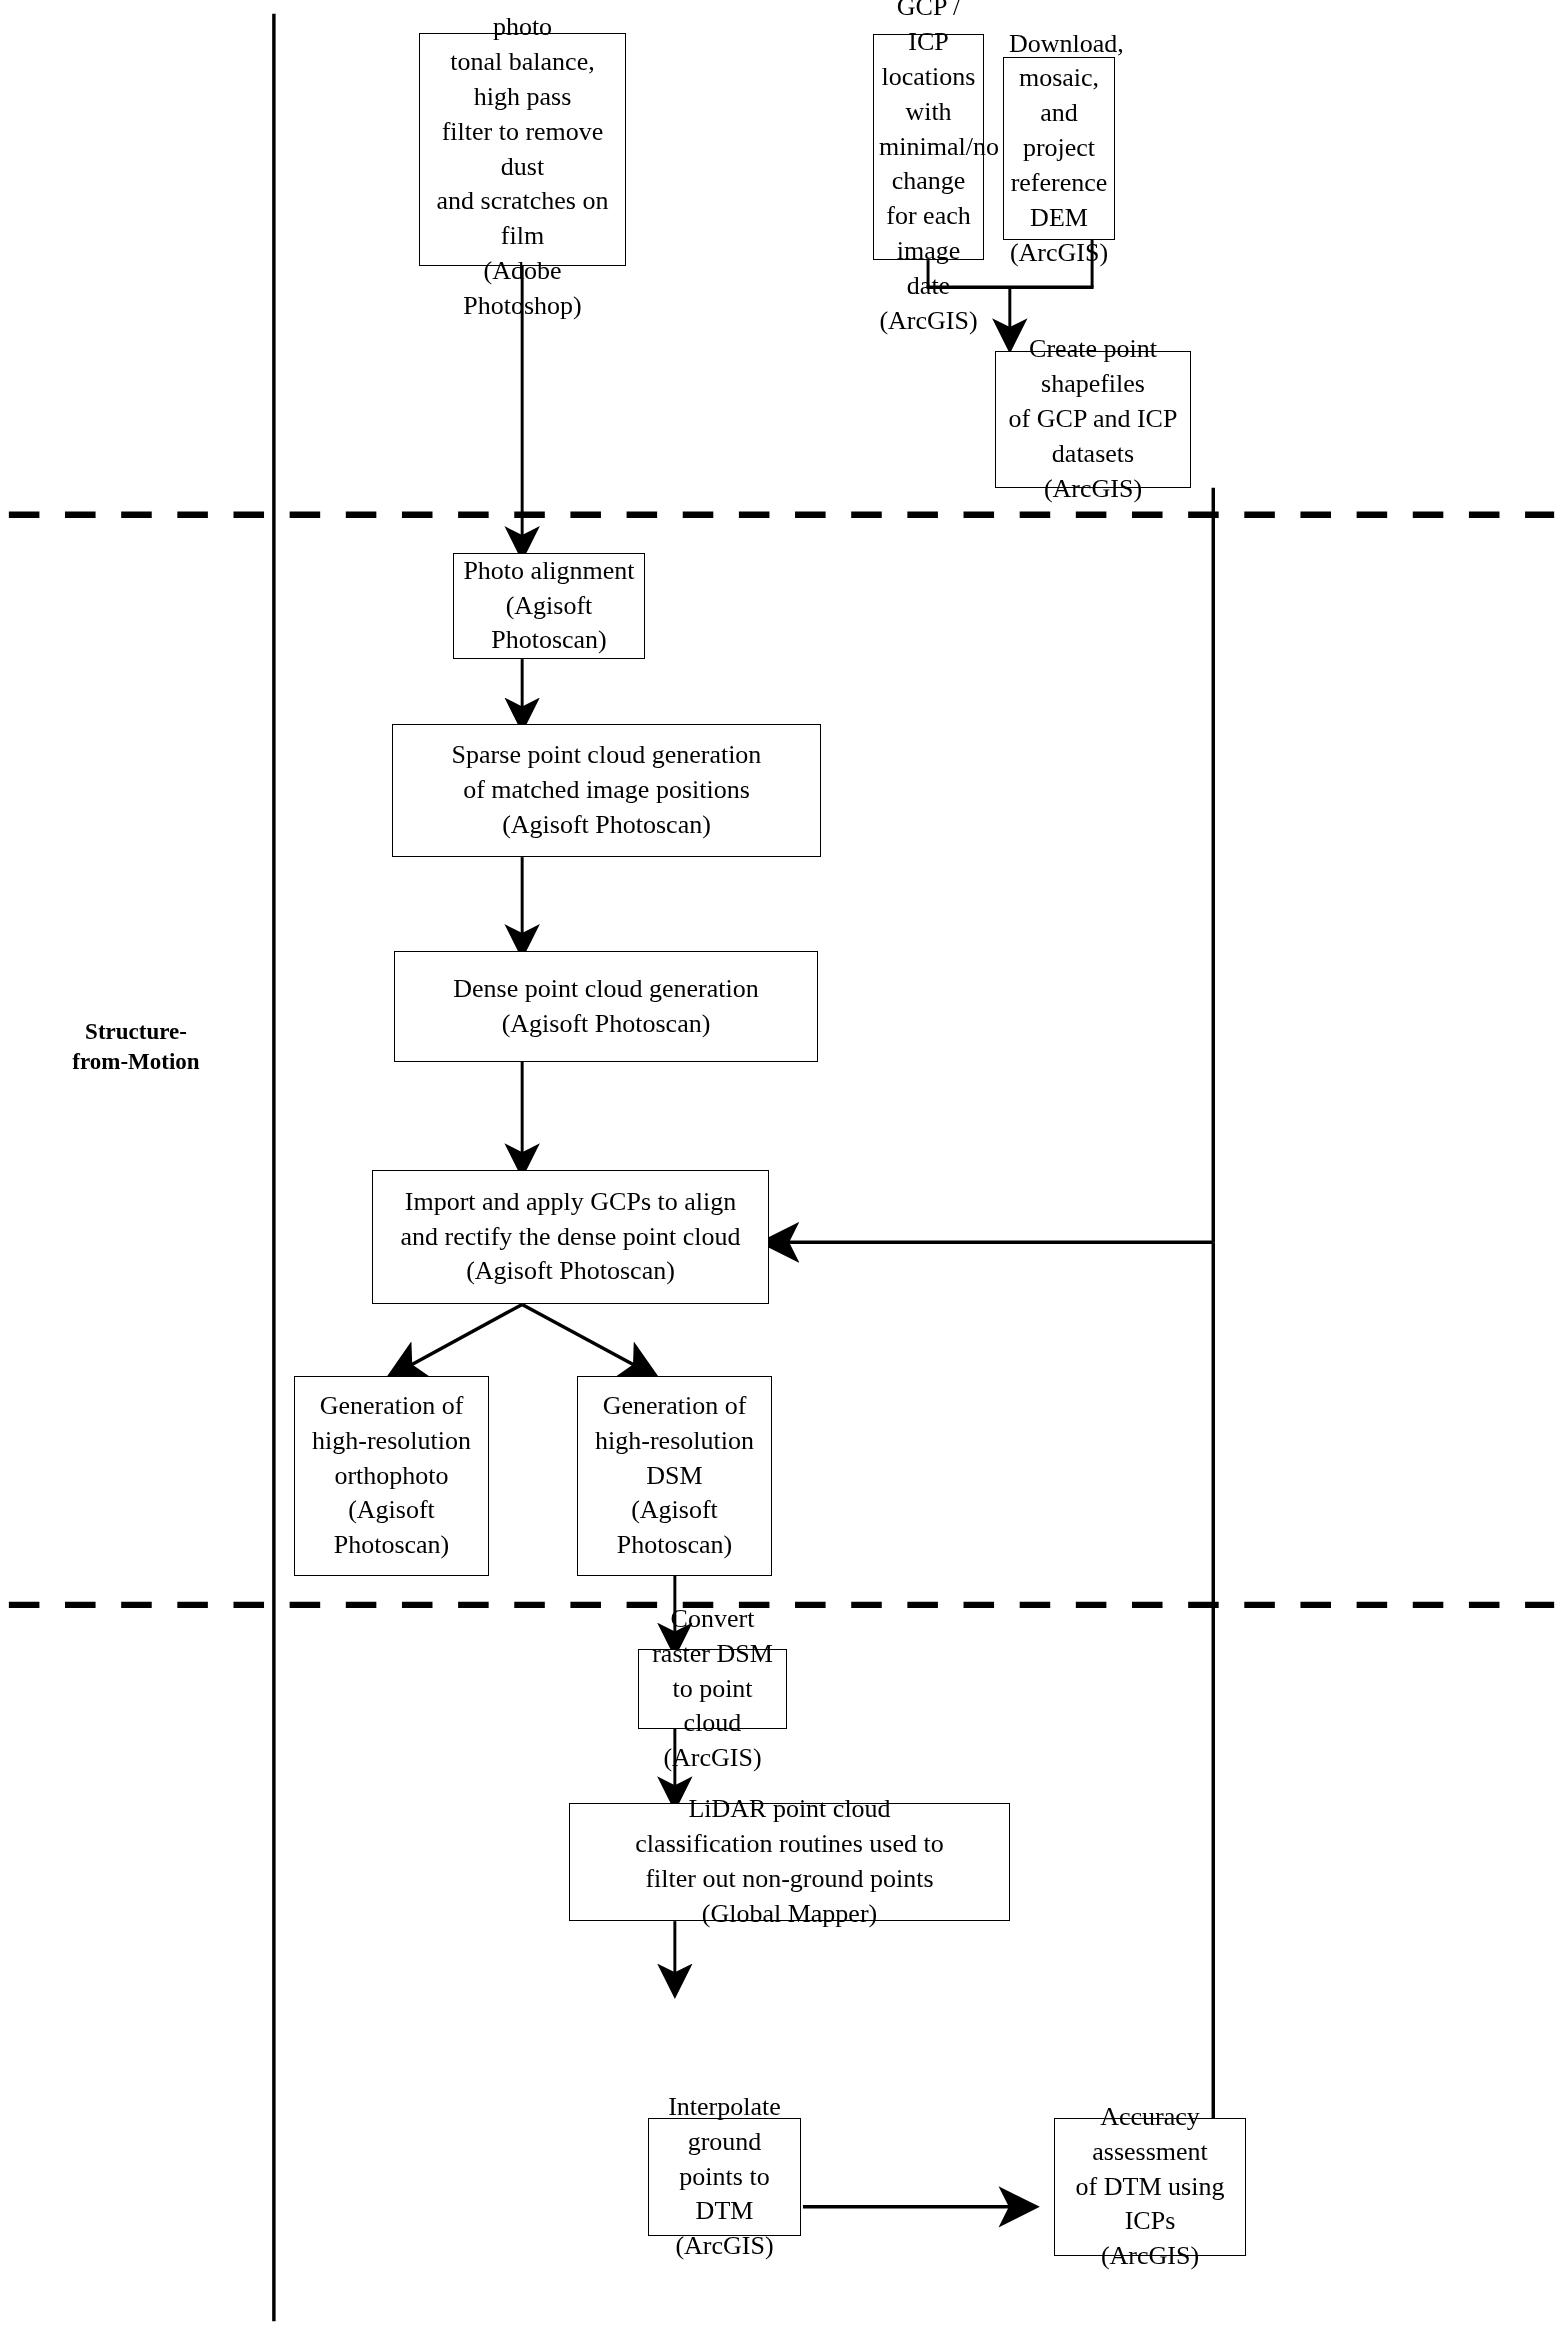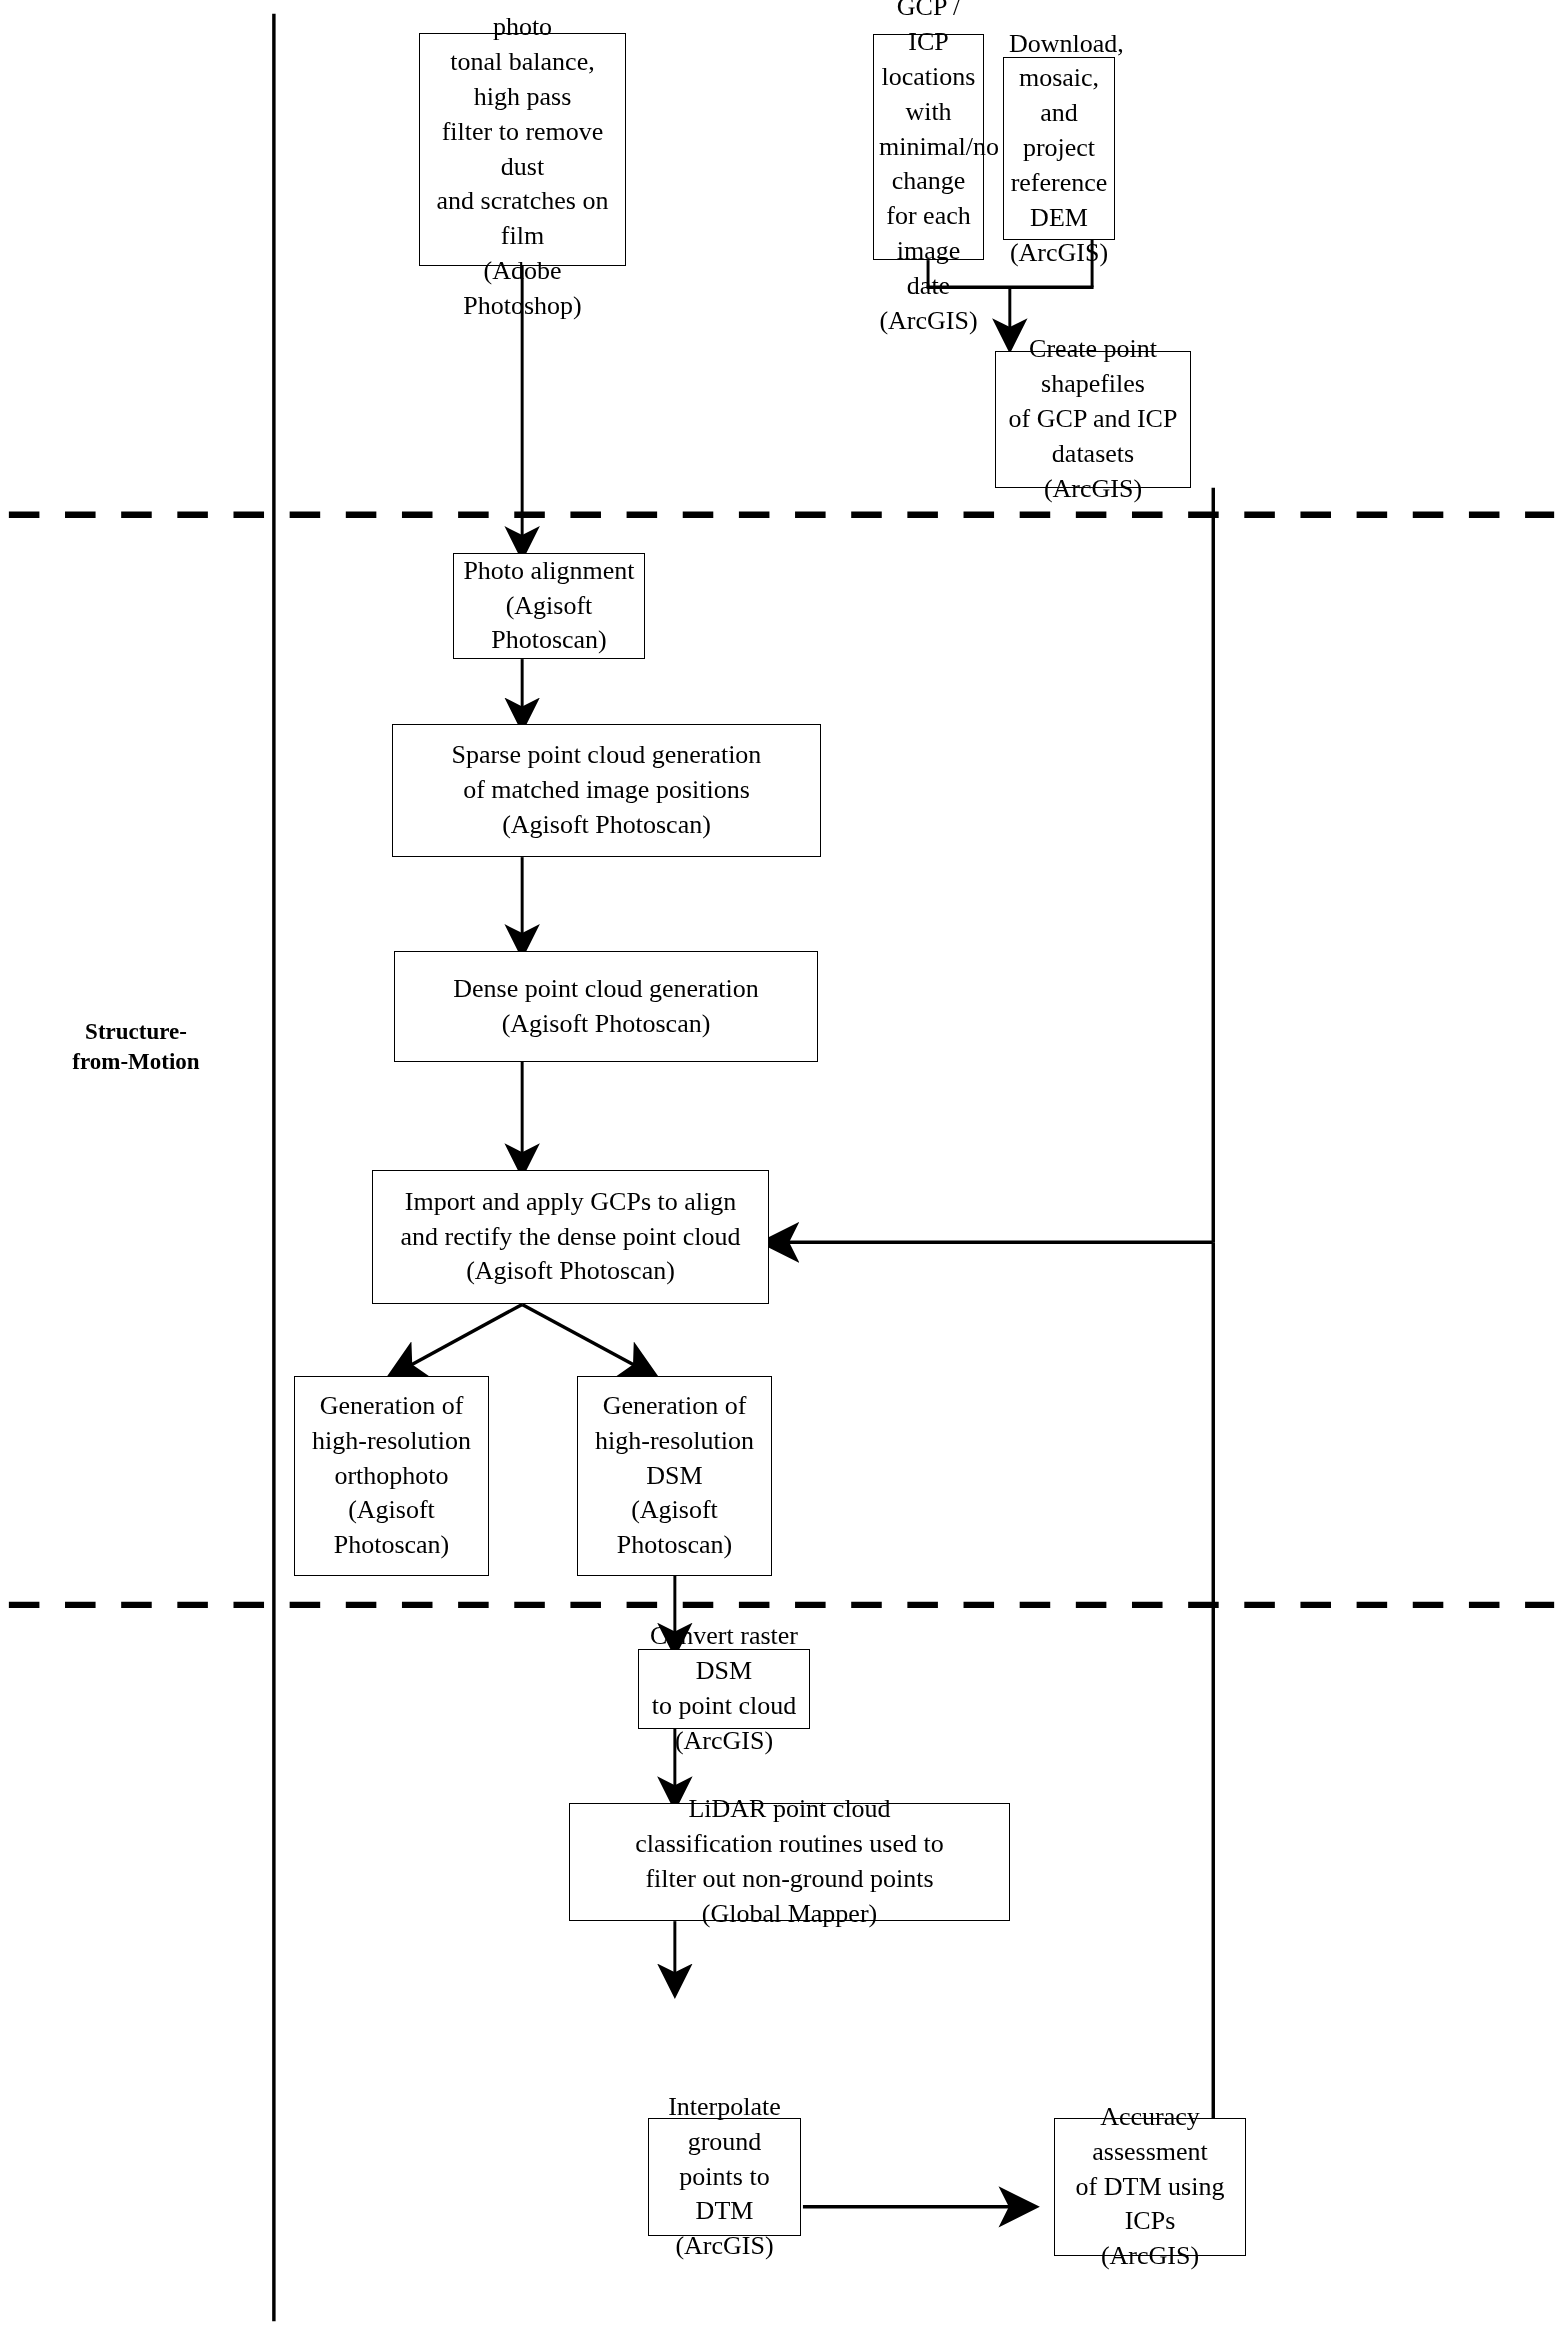--- a/index.html
+++ b/index.html
@@ -130,21 +130,21 @@
   </div>
 
   <div class="node" style="left:294px; top:1376px; width:195px; height:200px;">
     <span class="txt">Generation of<br>high-resolution<br>orthophoto<br>(Agisoft Photoscan)</span>
   </div>
 
   <div class="node" style="left:649px; top:1376px; width:0px; height:200px; width:195px; left:577px;">
     <span class="txt">Generation of<br>high-resolution<br>DSM<br>(Agisoft Photoscan)</span>
   </div>
 
-  <div class="node" style="left:638px; top:1649px; width:172px; height:80px;">
+  <div class="node" style="left:638px; top:1649px; width:149px; height:80px;">
     <span class="txt">Convert raster DSM<br>to point cloud<br>(ArcGIS)</span>
   </div>
 
   <div class="node" style="left:569px; top:1803px; width:441px; height:118px;justify-content:center;">
     <span class="txt">LiDAR point cloud<br>classification routines used to<br>filter out non-ground points<br>(Global Mapper)</span>
   </div>
 
   <div class="node" style="left:648px; top:2118px; width:153px; height:118px;">
     <span class="txt">Interpolate ground<br>points to DTM<br>(ArcGIS)</span>
   </div>

